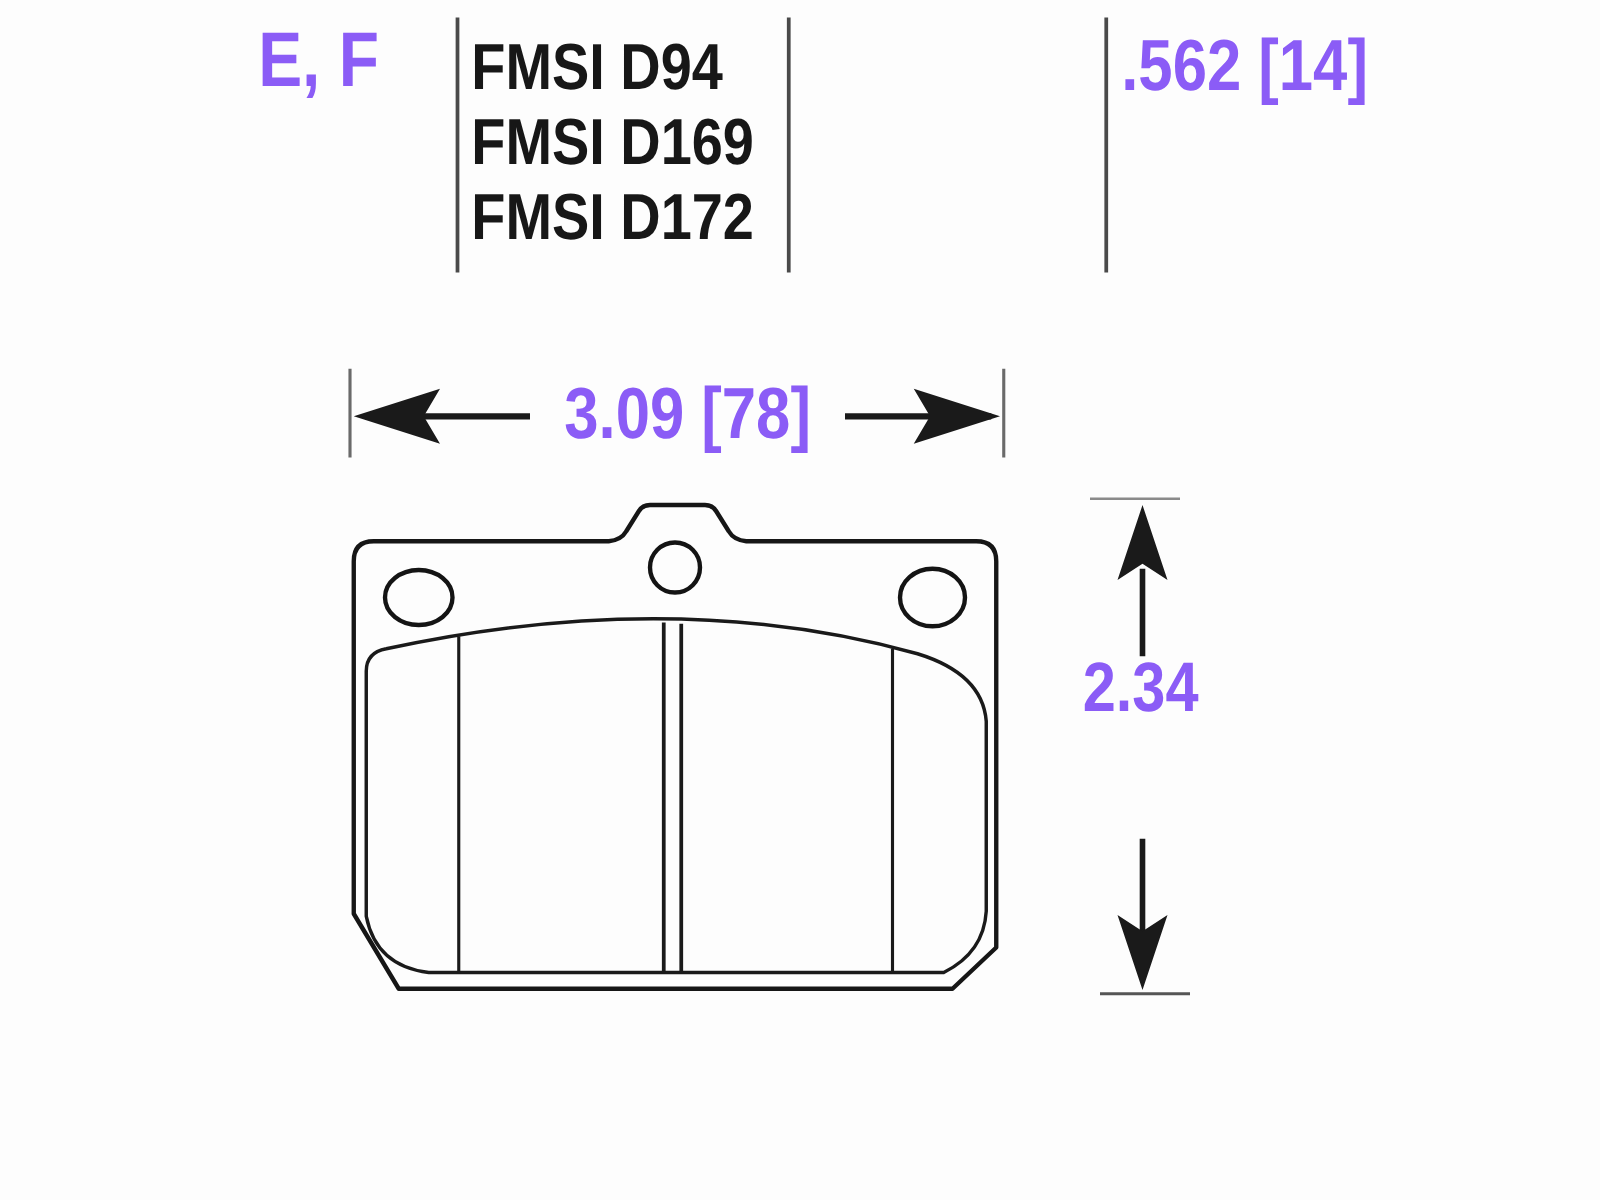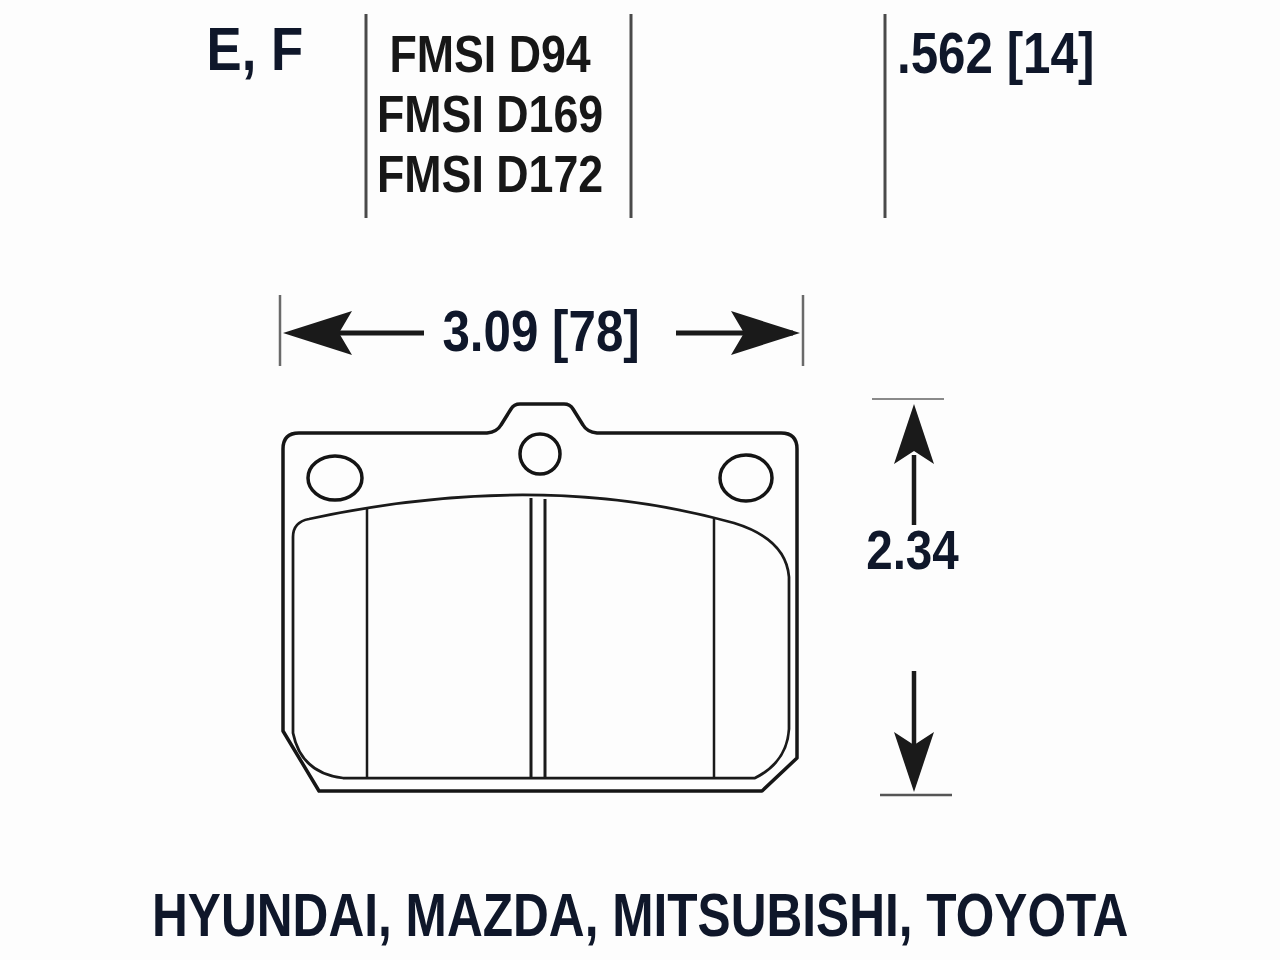--- a/index.html
+++ b/index.html
@@ -12,46 +12,46 @@
     width: 1280px;
     height: 960px;
     background: #fdfdfd;
     overflow: hidden;
     font-family: "Liberation Sans", sans-serif;
     color: #171717;
   }
   .label {
     position: absolute;
     font-weight: 700;
-    color: #0f172a;
+    color: #8b5cf6;
     white-space: nowrap;
   }
   .condensed-left  { transform: scaleX(0.85); transform-origin: left center; }
   .condensed-ctr   { transform: scaleX(0.85); transform-origin: center center; }
   .condensed-wide  { transform: scaleX(0.80); transform-origin: center center; }
 
   .pos-code {
     left: 190px; top: 18px; width: 130px;
     font-size: 62px; line-height: 62px; text-align: center;
   }
   .fmsi-block {
-    position: absolute; left: 377px; top: 24px; text-align: center;
+    position: absolute; left: 377px; top: 24px;
   }
   .fmsi-line {
     font-weight: 700; font-size: 52px; line-height: 60px;
     transform: scaleX(0.86); transform-origin: left center;
     white-space: nowrap;
   }
   .thickness {
     left: 897px; top: 22px;
     font-size: 58px; line-height: 62px;
   }
   .width-dim {
     left: 425px; top: 300px; width: 250px;
-    font-size: 58px; line-height: 62px; 
+    font-size: 58px; line-height: 62px; text-align: center;
   }
   .height-in {
     left: 838px; top: 522px; width: 148px;
     font-size: 56px; line-height: 56px; text-align: center;
   }
   .height-mm {
     left: 838px; top: 607px; width: 148px;
     font-size: 56px; line-height: 56px; text-align: center;
   }
   .footer-makes {
@@ -148,17 +148,14 @@
 
   <div class="label width-dim">
     <span class="condensed-ctr" style="display:inline-block">3.09 [78]</span>
   </div>
 
   <div class="label height-in">
     <span class="condensed-ctr" style="display:inline-block">2.34</span>
   </div>
 
 
-  <div class="label footer-makes">
-    <span class="condensed-wide" style="display:inline-block">HYUNDAI, MAZDA, MITSUBISHI, TOYOTA</span>
-  </div>
 
 </div>
 
 </body></html>

